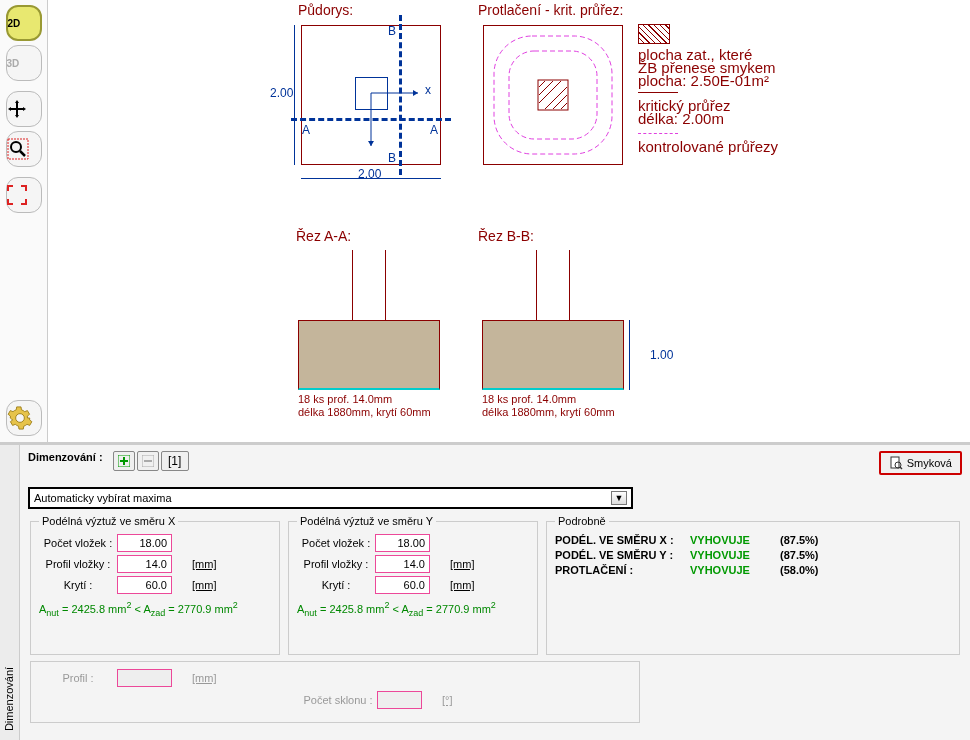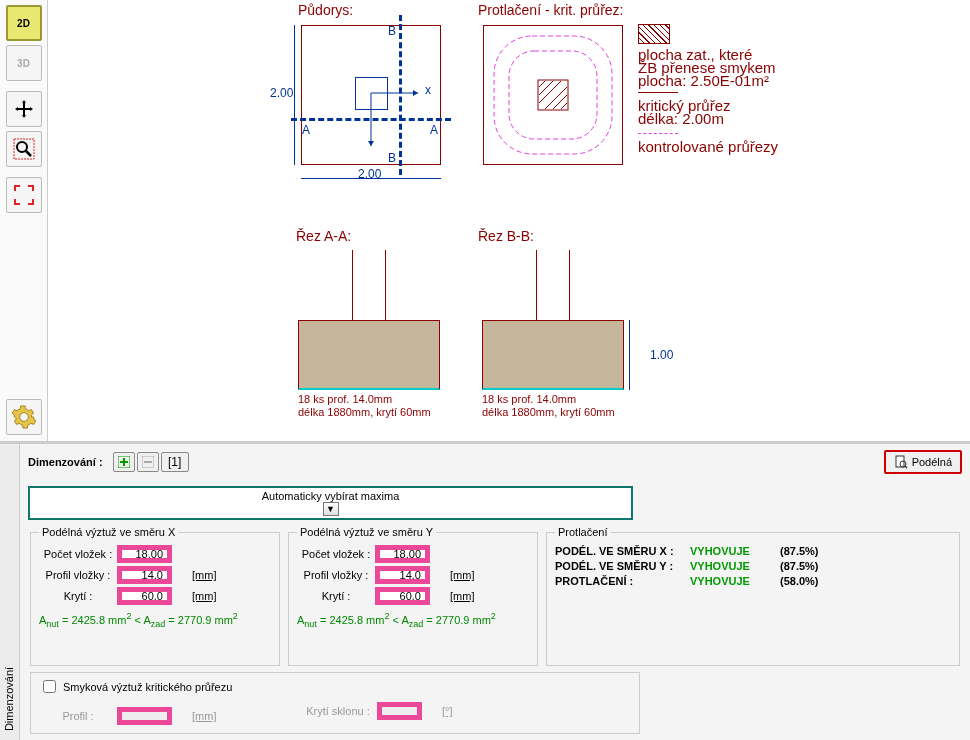--- a/index.html
+++ b/index.html
@@ -27,24 +27,23 @@
     flex-direction: column;
     align-items: center;
     padding-top: 3px;
   }
   .tool-btn {
     width: 36px;
     height: 36px;
     border: 1px solid #bbb;
     background: #f5f5f5;
     margin: 2px 0;
-    border-radius: 2px;
+    border-radius: 12px;
     display: flex;
     align-items: center;
-    justify-content: center;
     font-size: 10px;
     font-weight: bold;
     cursor: pointer;
   }
   .tool-btn.active {
     background: #e8e870;
     border: 2px solid #999933;
   }
   .tool-sep { height: 6px; }
   .canvas-area {
@@ -88,21 +87,21 @@
     margin-bottom: 35px;
   }
   .panel {
     flex: 1;
     padding: 6px 8px;
     display: flex;
     flex-direction: column;
   }
   .panel-header {
     display: flex;
-    align-items: center;
+    align-items: flex-start;
     margin-bottom: 10px;
   }
   .panel-title { font-weight: bold; margin-right: 10px; }
   .sq-btn {
     width: 22px; height: 20px;
     border: 1px solid #888;
     background: #f0f0f0;
     border-radius: 2px;
     margin-right: 2px;
     display: flex; align-items: center; justify-content: center;
@@ -112,29 +111,28 @@
   .podrobne-btn {
     margin-left: auto;
     border: 2px solid #cc0000;
     background: #f0f0f0;
     border-radius: 2px;
     padding: 3px 8px;
     cursor: pointer;
     display: flex; align-items: center; gap: 4px;
   }
   .dropdown {
-    border: 2px solid #0f766e;
+    border: 2px solid #000000;
     background: #fff;
     padding: 2px 4px;
     display: flex;
     align-items: center;
     justify-content: space-between;
     margin: 2px 0 6px 0;
     width: 605px;
-    flex-direction: column;
   }
   .dropdown-arrow {
     width: 16px; height: 14px;
     border: 1px solid #777;
     background: linear-gradient(#fff,#ddd);
     display: flex; align-items: center; justify-content: center;
     font-size: 9px;
   }
   .groups-row { display: flex; gap: 4px; }
   .group {
@@ -147,21 +145,21 @@
   .group-x, .group-y { width: 250px; height: 140px; }
   .group-result { flex: 1; height: 140px; }
   .group-shear { width: 610px; margin-top: 6px; height: 62px; display: flex; gap: 30px; }
   .row { display: flex; align-items: center; margin: 3px 0; }
   .row label { width: 78px; text-align: center; }
   .row input {
     width: 55px;
     height: 18px;
     text-align: right;
     padding-right: 4px;
-    border: 5px solid #ec4899;
+    border: 1px solid #ec4899;
     font-family: inherit;
     font-size: 11px;
     background: #fff;
   }
   .row .unit { margin-left: 20px; text-decoration: underline; }
   .row input:disabled { background: #eee; color: #888; }
   .formula { color: #008800; font-size: 11px; margin-top: 6px; }
   .formula sub { font-size: 9px; }
   .formula sup { font-size: 9px; }
   .res-row { display: flex; margin: 3px 0; font-weight: bold; }
@@ -295,21 +293,21 @@
             <line x1="2" y1="6" x2="10" y2="6" stroke="#aaa" stroke-width="2"></line>
           </svg>
       </div>
       <div class="sq-btn" style="width:28px">[1]</div>
       <div class="podrobne-btn">
         <svg width="14" height="14" viewBox="0 0 14 14">
             <rect x="2" y="1" width="8" height="11" fill="#fff" stroke="#333"></rect>
             <circle cx="9" cy="9" r="3" fill="none" stroke="#333"></circle>
             <line x1="11" y1="11" x2="13" y2="13" stroke="#333" stroke-width="1.5"></line>
           </svg>
-        <span>Podélná</span>
+        <span>Smyková</span>
       </div>
     </div>
 
     <div class="dropdown">
       <span>Automaticky vybírat maxima</span>
       <span class="dropdown-arrow">▼</span>
     </div>
 
     <div class="groups-row">
       <fieldset class="group group-x">
@@ -348,53 +346,49 @@
           <label>Krytí :</label>
           <input value="60.0" style="">
           <span class="unit">[mm]</span>
         </div>
         <div class="formula">
           <span>A</span><sub>nut</sub><span> = 2425.8 mm</span><sup>2</sup><span> &lt; A</span><sub>zad</sub><span> = 2770.9 mm</span><sup>2</sup>
         </div>
       </fieldset>
 
       <fieldset class="group group-result">
-        <legend>Protlačení</legend>
+        <legend>Podrobně</legend>
         <div class="res-row">
           <span class="res-label">PODÉL. VE SMĚRU X :</span>
           <span class="res-status">VYHOVUJE</span>
           <span class="res-pct">(87.5%)</span>
         </div>
         <div class="res-row">
           <span class="res-label">PODÉL. VE SMĚRU Y :</span>
           <span class="res-status">VYHOVUJE</span>
           <span class="res-pct">(87.5%)</span>
         </div>
         <div class="res-row">
           <span class="res-label">PROTLAČENÍ :</span>
           <span class="res-status">VYHOVUJE</span>
           <span class="res-pct">(58.0%)</span>
         </div>
       </fieldset>
     </div>
 
     <fieldset class="group group-shear">
       <div class="shear-col" style="width:230px">
-        <div class="chk">
-          <input type="checkbox" style="">
-          <span>Smyková výztuž kritického průřezu</span>
-        </div>
         <div class="row disabled-text">
           <label>Profil :</label>
           <input disabled="" style="">
           <span class="unit">[mm]</span>
         </div>
       </div>
       <div class="shear-col" style="padding-top:22px">
         <div class="row disabled-text">
-          <label>Krytí sklonu :</label>
+          <label>Počet sklonu :</label>
           <input disabled="" style="width: 45px;">
           <span class="unit">[°]</span>
         </div>
       </div>
     </fieldset>
   </div>
 </div>
 
 </body></html>

